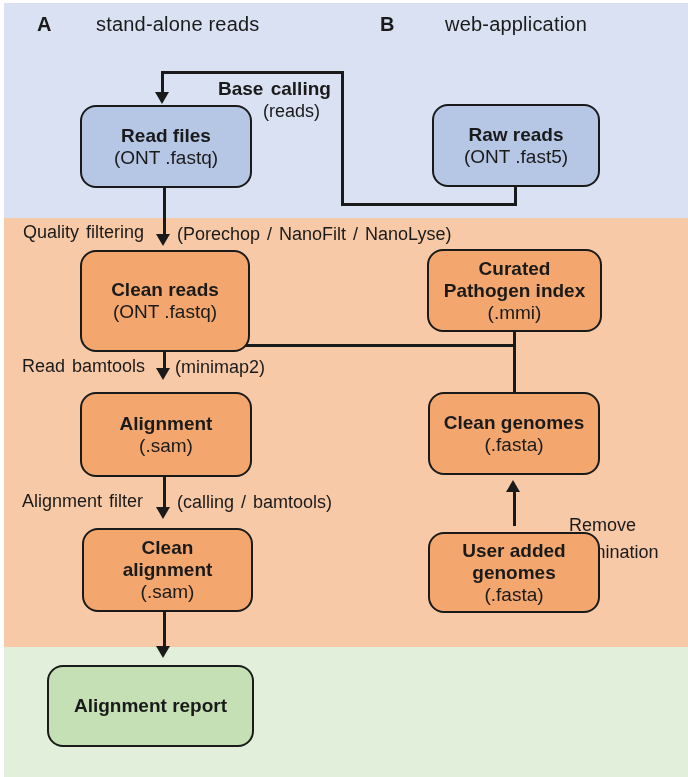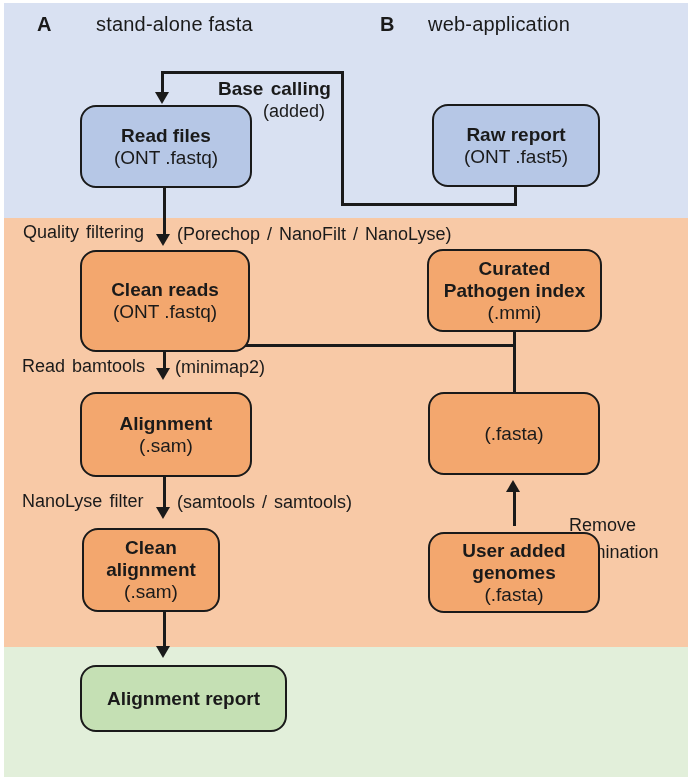--- a/index.html
+++ b/index.html
@@ -47,49 +47,49 @@
   .lbl.center{text-align:center;}
 </style>
 </head>
 <body>
 
 <div class="band band-blue"></div>
 <div class="band band-orange"></div>
 <div class="band band-green"></div>
 
 <div class="hdr b" style="left:37px">A</div>
-<div class="hdr" style="left:96px">stand-alone fasta</div>
+<div class="hdr" style="left:96px">stand-alone reads</div>
 <div class="hdr b" style="left:380px">B</div>
-<div class="hdr" style="left:428px">web-application</div>
+<div class="hdr" style="left:445px">web-application</div>
 
 <div class="vline" style="left:514px;top:186px;height:20px"></div>
 <div class="hline" style="left:341px;top:203px;width:176px"></div>
 <div class="vline" style="left:341px;top:71px;height:135px"></div>
 <div class="hline" style="left:161px;top:71px;width:183px"></div>
 <div class="vline" style="left:161px;top:71px;height:24px"></div>
 <div class="arr-down" style="left:155px;top:92px"></div>
 <div class="lbl b" style="left:218px;top:78px">Base calling</div>
-<div class="lbl" style="left:263px;top:101px">(added)</div>
+<div class="lbl" style="left:263px;top:101px">(reads)</div>
 
 <div class="vline" style="left:163px;top:188px;height:48px"></div>
 <div class="arr-down" style="left:156px;top:234px"></div>
 <div class="lbl" style="left:23px;top:222px">Quality filtering</div>
 <div class="lbl" style="left:177px;top:224px">(Porechop / NanoFilt / NanoLyse)</div>
 
 <div class="vline" style="left:163px;top:332px;height:38px"></div>
 <div class="hline" style="left:163px;top:344px;width:353px"></div>
 <div class="vline" style="left:513px;top:332px;height:60px"></div>
 <div class="arr-down" style="left:156px;top:368px"></div>
 <div class="lbl" style="left:22px;top:356px">Read bamtools</div>
 <div class="lbl" style="left:175px;top:357px">(minimap2)</div>
 
 <div class="vline" style="left:163px;top:477px;height:32px"></div>
 <div class="arr-down" style="left:156px;top:507px"></div>
-<div class="lbl" style="left:22px;top:491px">NanoLyse filter</div>
-<div class="lbl" style="left:177px;top:492px">(samtools / samtools)</div>
+<div class="lbl" style="left:22px;top:491px">Alignment filter</div>
+<div class="lbl" style="left:177px;top:492px">(calling / bamtools)</div>
 
 <div class="vline" style="left:163px;top:612px;height:36px"></div>
 <div class="arr-down" style="left:156px;top:646px"></div>
 
 <div class="vline" style="left:513px;top:491px;height:35px"></div>
 <div class="arr-up" style="left:506px;top:480px"></div>
 <div class="lbl center" style="left:540px;top:512px;width:125px;line-height:27px">Remove
 contamination</div>
 
 <div class="node node-blue" style="left:80px;top:105px;width:172px;height:83px">
@@ -97,38 +97,39 @@
   <div class="node-sub">(ONT .fastq)</div>
 </div>
 <div class="node node-orange" style="left:80px;top:250px;width:170px;height:102px">
   <div class="node-title">Clean reads</div>
   <div class="node-sub">(ONT .fastq)</div>
 </div>
 <div class="node node-orange" style="left:80px;top:392px;width:172px;height:85px">
   <div class="node-title">Alignment</div>
   <div class="node-sub">(.sam)</div>
 </div>
-<div class="node node-orange" style="left:82px;top:528px;width:138px;height:84px">
+<div class="node node-orange" style="left:82px;top:528px;width:171px;height:84px">
   <div class="node-title">Clean
 alignment</div>
   <div class="node-sub">(.sam)</div>
 </div>
-<div class="node node-green" style="left:80px;top:665px;width:207px;height:67px">
+<div class="node node-green" style="left:47px;top:665px;width:207px;height:82px">
   <div class="node-title">Alignment report</div>
 </div>
 
 <div class="node node-blue" style="left:432px;top:104px;width:168px;height:83px">
-  <div class="node-title">Raw report</div>
+  <div class="node-title">Raw reads</div>
   <div class="node-sub">(ONT .fast5)</div>
 </div>
 <div class="node node-orange" style="left:427px;top:249px;width:175px;height:83px">
   <div class="node-title">Curated
 Pathogen index</div>
   <div class="node-sub">(.mmi)</div>
 </div>
 <div class="node node-orange" style="left:428px;top:392px;width:172px;height:83px">
+  <div class="node-title">Clean genomes</div>
   <div class="node-sub">(.fasta)</div>
 </div>
 <div class="node node-orange" style="left:428px;top:532px;width:172px;height:81px">
   <div class="node-title">User added
 genomes</div>
   <div class="node-sub">(.fasta)</div>
 </div>
 
 </body></html>

